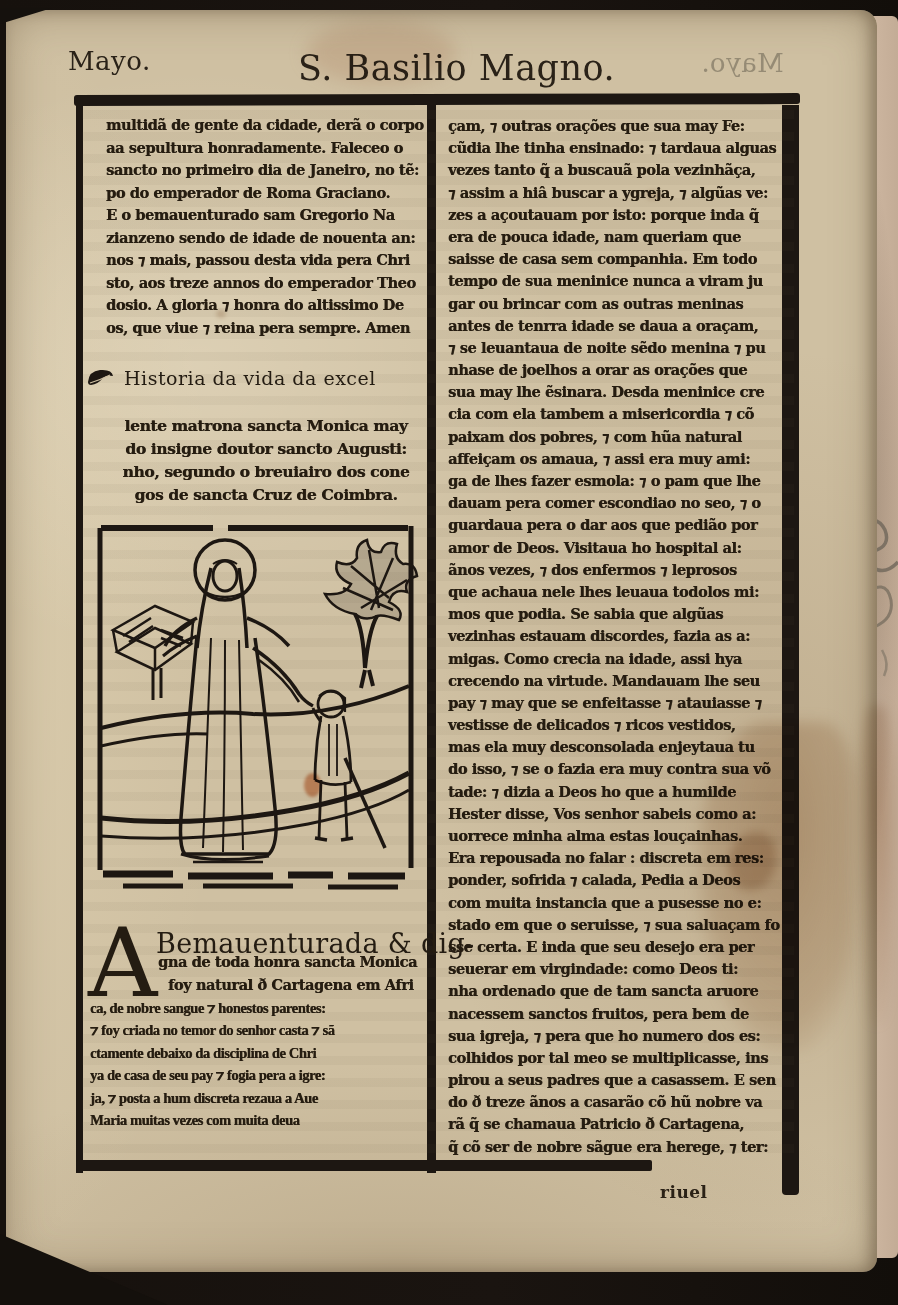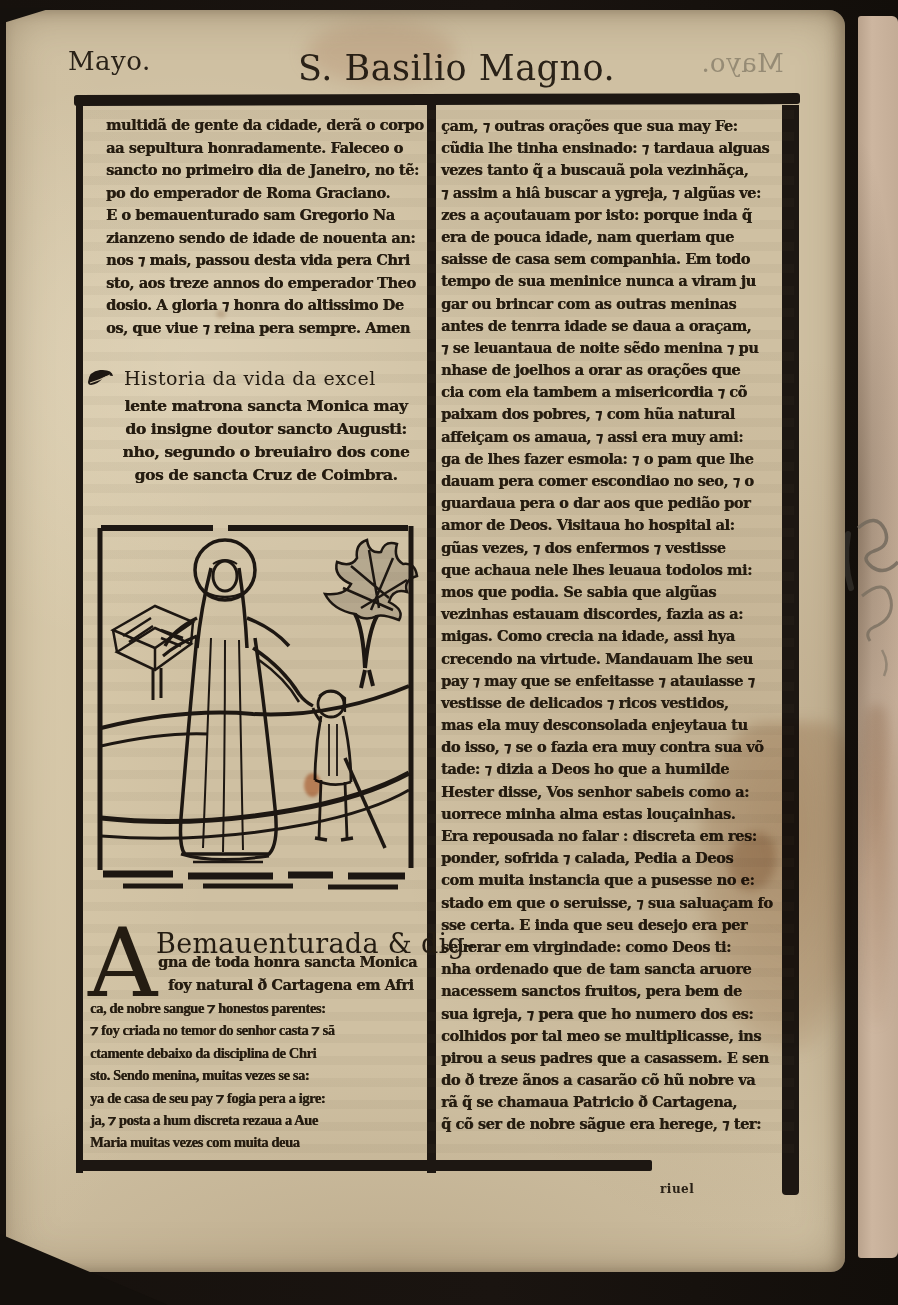--- a/index.html
+++ b/index.html
@@ -13,21 +13,21 @@
       linear-gradient(90deg,#b9a28c 0%,#cdb6a0 35%,#c3ac96 100%);
     border-radius:3px 6px 6px 3px;}
   .page{position:absolute;left:6px;top:10px;width:839px;height:1262px;
     background:
       radial-gradient(ellipse 520px 420px at 22% 28%, rgba(255,248,228,.28), transparent 70%),
       radial-gradient(ellipse 480px 620px at 88% 62%, rgba(136,106,72,.20), transparent 72%),
       radial-gradient(ellipse 700px 260px at 45% 99%, rgba(125,100,66,.18), transparent 75%),
       radial-gradient(ellipse 300px 900px at 1% 50%, rgba(248,236,200,.22), transparent 70%),
       #cfc0a2;
     box-shadow:inset 0 0 46px rgba(88,66,40,.38), inset -6px 0 14px rgba(60,42,25,.35);
-    border-radius:8px 16px 14px 6px;}
+    border-radius:8px 16px 14px 6px;padding-left:32px;}
   .corner{position:absolute;width:0;height:0;}
   .corner-bl{left:0;top:1234px;border-bottom:71px solid #14100c;border-right:168px solid transparent;}
   .corner-tl{left:0;top:8px;border-top:16px solid #15110d;border-right:52px solid transparent;}
   
   .running{position:absolute;color:#2a2218;font-size:26px;letter-spacing:.5px;white-space:nowrap;}
   .run-left{left:62px;top:36px;}
   .run-center{left:292px;top:38px;font-size:35px;}
   .run-bleed{left:695px;top:38px;transform:scaleX(-1);color:rgba(72,66,56,.42);filter:blur(.7px);}
   .toprule{position:absolute;left:68px;top:84px;width:726px;height:11px;background:#1d1712;border-radius:3px;transform:rotate(-.15deg);}
   
@@ -35,34 +35,34 @@
   .rule-left{left:70px;top:95px;width:7px;height:1068px;}
   .rule-mid{left:421px;top:95px;width:9px;height:1068px;}
   .rule-right{left:776px;top:95px;width:17px;height:1090px;border-radius:0 0 4px 4px;}
   .rule-bottom{left:70px;top:1150px;width:576px;height:11px;border-radius:2px;}
   
   .tline{white-space:nowrap;font-weight:700;color:#251c10;font-size:14.5px;letter-spacing:-.4px;
     text-shadow:.4px 0 0 rgba(37,28,16,.85);}
   .lcol-p1{position:absolute;left:100px;top:104px;width:334px;}
   .lcol-p1 .tline{height:22.5px;line-height:22.5px;}
   .rcol{position:absolute;left:435px;top:105px;width:340px;}
-  .rcol .tline{height:22.2px;line-height:22.2px;}
+  .rcol .tline{height:22.2px;line-height:22.2px;margin-left:7px;}
   .sect{position:absolute;left:80px;top:356px;width:338px;}
   .sect-title{display:flex;align-items:center;gap:8px;}
   .sect-title-text{font-size:19px;color:#241c12;letter-spacing:.5px;white-space:nowrap;}
-  .sect-sub{margin-top:4px;text-align:center;padding-left:22px;}
+  .sect-sub{margin-top:24px;text-align:center;padding-left:22px;}
   .sect-sub .tline{height:23px;line-height:23px;font-size:15.5px;}
   .chap{position:absolute;left:80px;top:900px;width:340px;}
   .dropcap{position:absolute;left:2px;top:10px;font-size:96px;line-height:86px;color:#241c12;font-weight:400;}
   .chap-head{position:absolute;left:70px;top:2px;font-size:27px;color:#241c12;white-space:nowrap;letter-spacing:.3px;margin-top:16px;}
   .chap-ind1{position:absolute;left:72px;top:41px;}
   .chap-ind2{position:absolute;left:82px;top:64px;}
   .chap-full{position:absolute;left:4px;top:87px;width:336px;font-family:Liberation Serif, serif;}
   .chap .tline{height:22.4px;line-height:22.4px;}
-  .catchword{position:absolute;left:654px;top:1172px;font-size:12px;font-weight:700;color:#2a2116;letter-spacing:.5px;}
+  .catchword{position:absolute;left:654px;top:1172px;font-size:17px;font-weight:700;color:#2a2116;letter-spacing:.5px;}
   
   .woodcut{position:absolute;left:87px;top:508px;width:330px;height:380px;}
   
   .stain{position:absolute;pointer-events:none;mix-blend-mode:multiply;}
   .stain-big{left:690px;top:712px;width:158px;height:330px;border-radius:45% 20% 35% 55%;
     background:radial-gradient(ellipse at 55% 35%, rgba(172,126,84,.38), rgba(172,126,84,.22) 60%, transparent 78%);filter:blur(7px);}
   .stain-big2{left:855px;top:705px;width:43px;height:320px;border-radius:40%;
     background:radial-gradient(ellipse at 50% 30%, rgba(160,115,75,.4), transparent 80%);filter:blur(6px);}
   .stain-blob{left:722px;top:822px;width:48px;height:58px;border-radius:60% 40% 55% 45%;
     background:rgba(158,108,66,.32);filter:blur(5px);}
@@ -199,48 +199,48 @@
 
     <div class="chap">
       <div class="dropcap">A</div>
       <div class="chap-head">Bemauenturada &amp; dig-</div>
       <div class="chap-ind1 tline">gna de toda honra sancta Monica</div>
       <div class="chap-ind2 tline">foy natural ð Cartagena em Afri</div>
       <div class="chap-full">
           <div class="tline">ca, de nobre sangue ⁊ honestos parentes:</div>
           <div class="tline">⁊ foy criada no temor do senhor casta ⁊ sã</div>
           <div class="tline">ctamente debaixo da disciplina de Chri</div>
-          <div class="tline">sto. Sendo menina, muitas vezes se sa:</div>
           <div class="tline">ya de casa de seu pay ⁊ fogia pera a igre:</div>
           <div class="tline">ja, ⁊ posta a hum discreta rezaua a Aue</div>
           <div class="tline">Maria muitas vezes com muita deua</div>
         </div>
     </div>
 
     <div class="rcol">
         <div class="tline">çam, ⁊ outras orações que sua may Fe:</div>
         <div class="tline">cũdia lhe tinha ensinado: ⁊ tardaua alguas</div>
         <div class="tline">vezes tanto q̃ a buscauã pola vezinhãça,</div>
         <div class="tline">⁊ assim a hiâ buscar a ygreja, ⁊ algũas ve:</div>
         <div class="tline">zes a açoutauam por isto: porque inda q̃</div>
         <div class="tline">era de pouca idade, nam queriam que</div>
         <div class="tline">saisse de casa sem companhia. Em todo</div>
         <div class="tline">tempo de sua meninice nunca a viram ju</div>
         <div class="tline">gar ou brincar com as outras meninas</div>
         <div class="tline">antes de tenrra idade se daua a oraçam,</div>
         <div class="tline">⁊ se leuantaua de noite sẽdo menina ⁊ pu</div>
         <div class="tline">nhase de joelhos a orar as orações que</div>
+        <div class="tline">sua may lhe ẽsinara. Desda meninice cre</div>
         <div class="tline">cia com ela tambem a misericordia ⁊ cõ</div>
         <div class="tline">paixam dos pobres, ⁊ com hũa natural</div>
         <div class="tline">affeiçam os amaua, ⁊ assi era muy ami:</div>
         <div class="tline">ga de lhes fazer esmola: ⁊ o pam que lhe</div>
         <div class="tline">dauam pera comer escondiao no seo, ⁊ o</div>
         <div class="tline">guardaua pera o dar aos que pedião por</div>
         <div class="tline">amor de Deos. Visitaua ho hospital al:</div>
-        <div class="tline">gũas vezes, ⁊ dos enfermos ⁊ vestisse</div>
+        <div class="tline">ãnos vezes, ⁊ dos enfermos ⁊ leprosos</div>
         <div class="tline">que achaua nele lhes leuaua todolos mi:</div>
         <div class="tline">mos que podia.  Se sabia que algũas</div>
         <div class="tline">vezinhas estauam discordes, fazia as a:</div>
         <div class="tline">migas. Como crecia na idade, assi hya</div>
         <div class="tline">crecendo na virtude. Mandauam lhe seu</div>
         <div class="tline">pay ⁊ may que se enfeitasse ⁊ atauiasse ⁊</div>
         <div class="tline">vestisse de delicados ⁊ ricos vestidos,</div>
         <div class="tline">mas ela muy desconsolada enjeytaua tu</div>
         <div class="tline">do isso, ⁊ se o fazia era muy contra sua võ</div>
         <div class="tline">tade: ⁊ dizia a Deos ho que a humilde</div>

